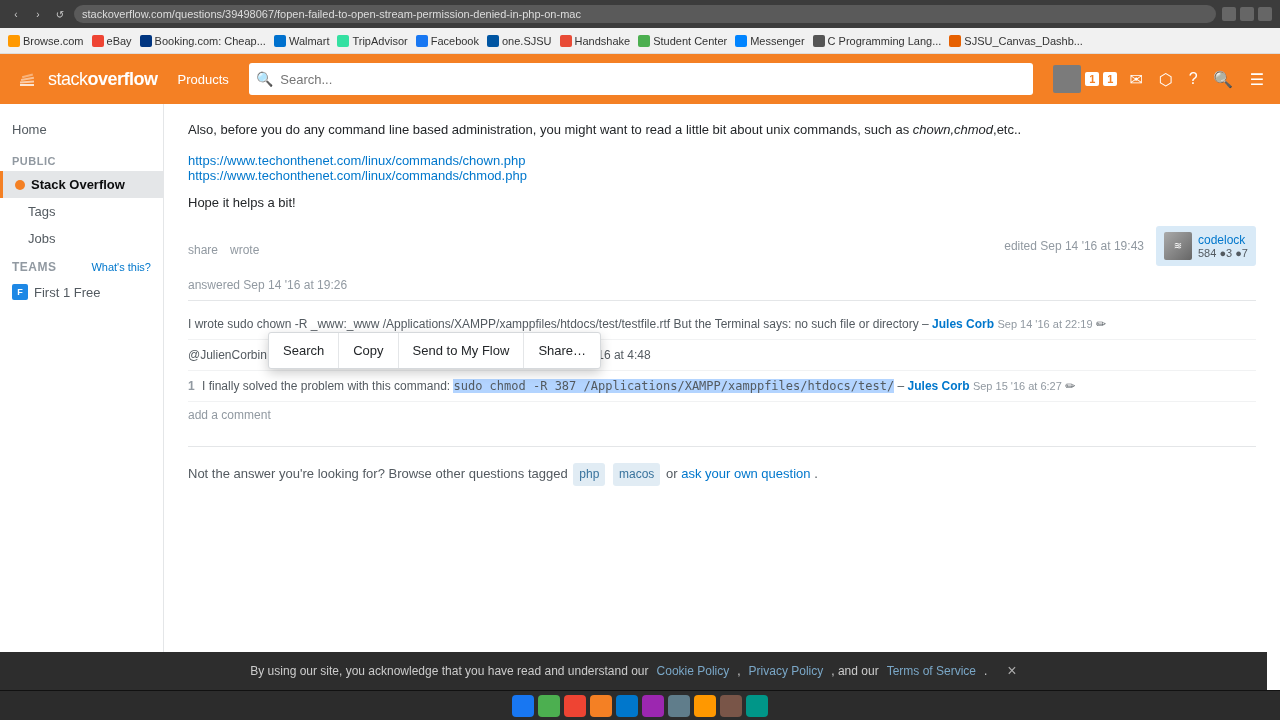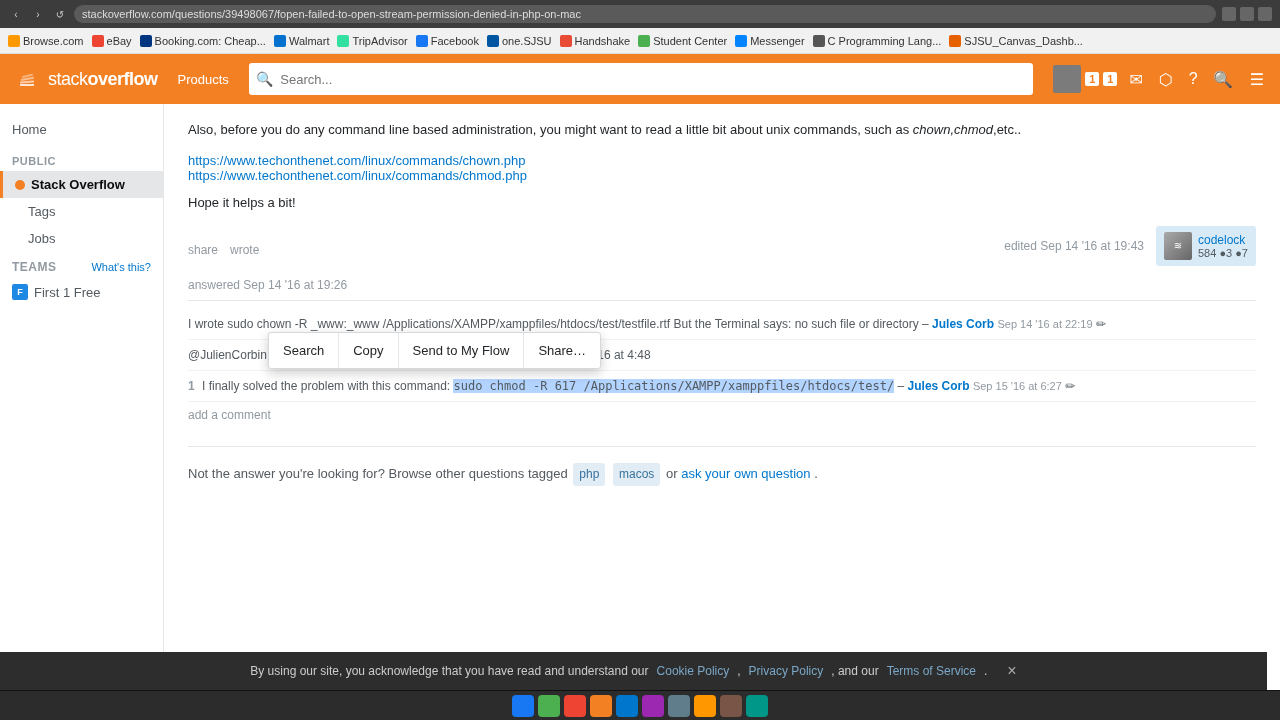--- a/index.html
+++ b/index.html
@@ -434,21 +434,21 @@
           <div class="context-menu-item">Copy</div>
           <div class="context-menu-item">Send to My Flow</div>
           <div class="context-menu-item">Share…</div>
         </div>
         <span style="margin-left:260px;">Sep 15 '16 at 4:48</span>
       </div>
 
       <div class="comment-item">
         <span class="comment-vote">1</span>
         <span>I finally solved the problem with this command: </span>
-        <code class="highlight-blue">sudo chmod -R 617 /Applications/XAMPP/xamppfiles/htdocs/test/</code>
+        <code class="highlight-blue">sudo chmod -R 387 /Applications/XAMPP/xamppfiles/htdocs/test/</code>
         <span> – </span>
         <a class="comment-user">Jules Corb</a>
         <span class="comment-date"> Sep 15 '16 at 6:27</span>
         <span> ✏</span>
       </div>
     </div>
 
     <a class="add-comment-link">add a comment</a>
 
     <div class="not-answer-section">

